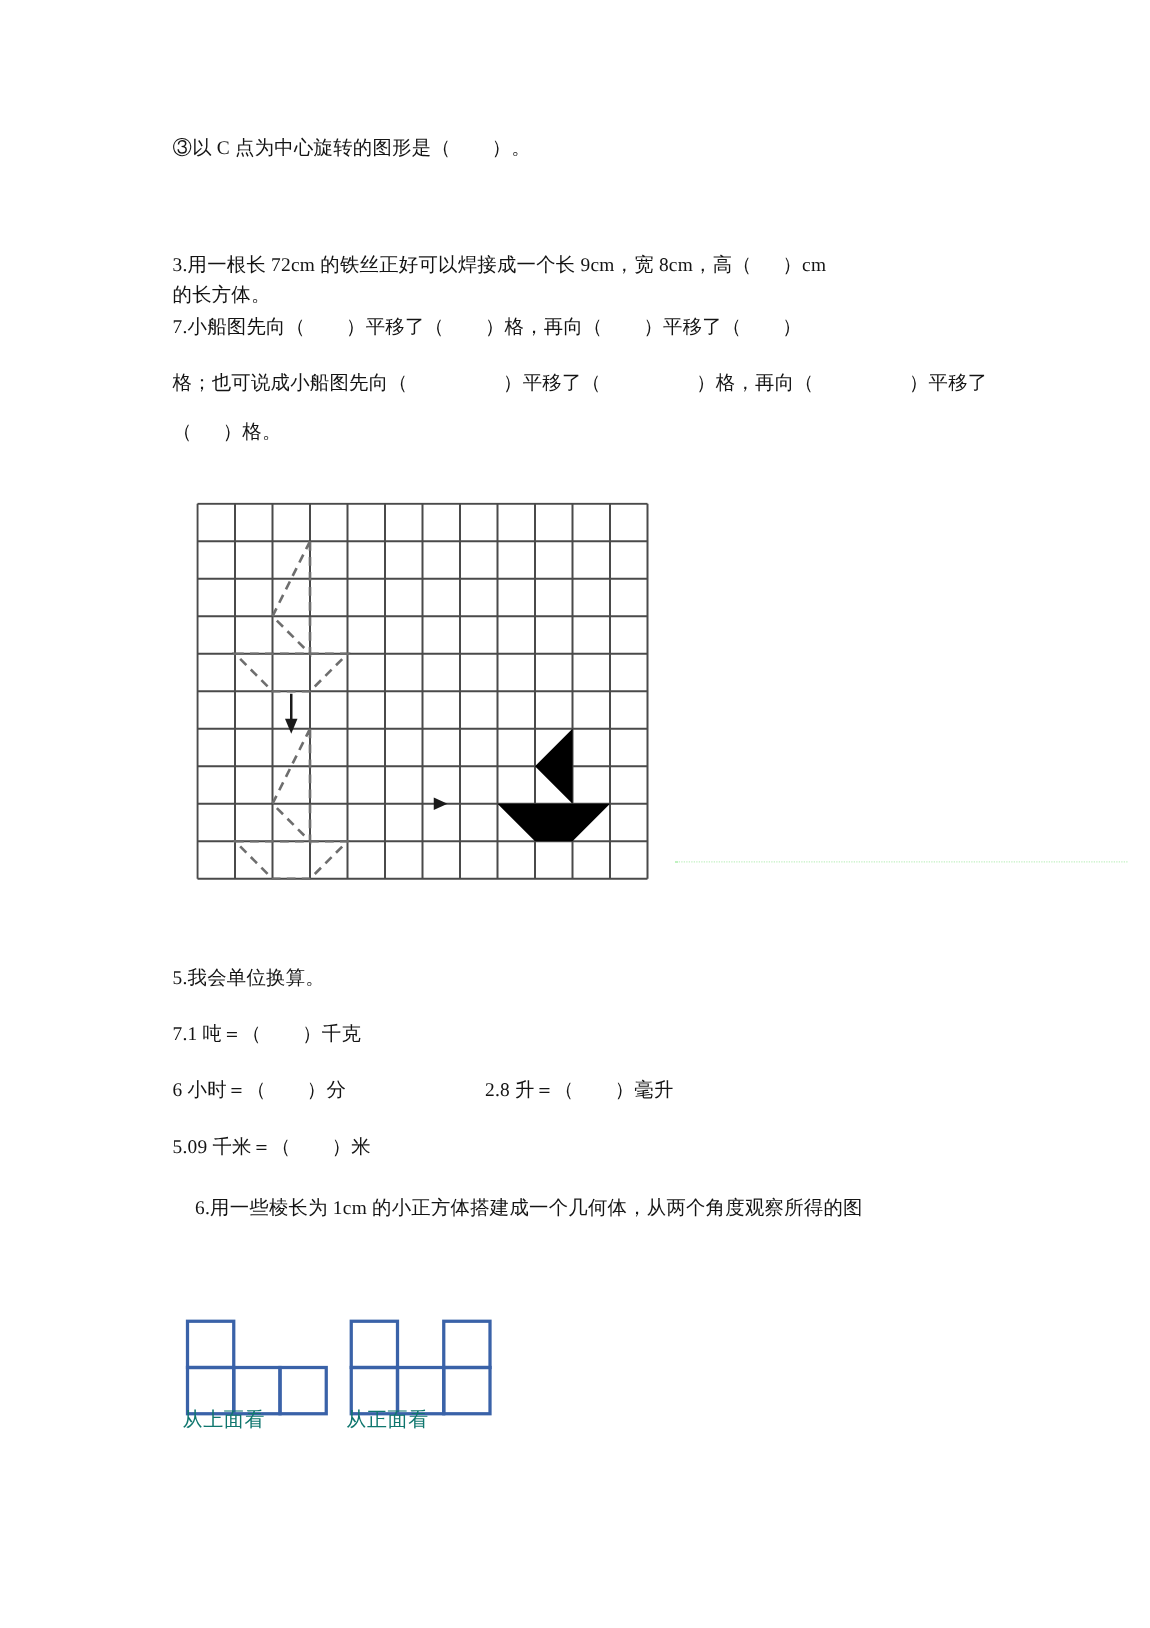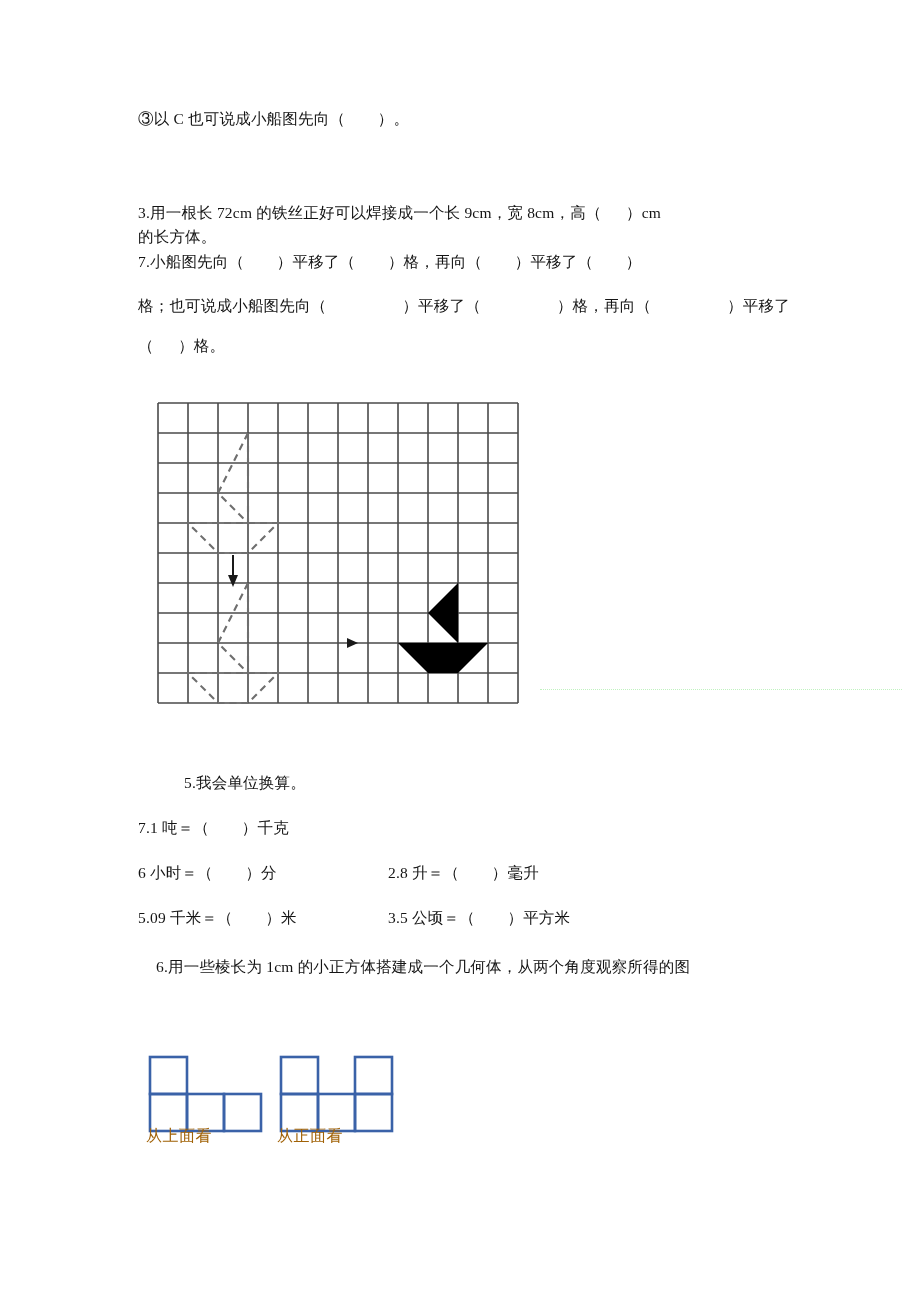--- a/index.html
+++ b/index.html
@@ -50,31 +50,31 @@
   .views {
     position: absolute;
     left: 148px;
     top: 1055px;
   }
   .views svg { display: block; }
   .viewlabel {
     position: absolute;
     font-family: "Liberation Sans", "DejaVu Sans", sans-serif;
     font-size: 16px;
-    color: #a16207;
+    color: #0f766e;
     letter-spacing: 0.5px;
     font-weight: 500;
   }
 </style>
 </head>
 <body>
 
 <div class="page">
 
-  <div class="txt" style="left:138px; top:104px;">③以 C 也可说成小船图先向（        ）。</div>
+  <div class="txt" style="left:138px; top:104px;">③以 C 点为中心旋转的图形是（        ）。</div>
 
   <div class="txt" style="left:138px; top:198px;">3.用一根长 72cm 的铁丝正好可以焊接成一个长 9cm，宽 8cm，高（      ）cm</div>
   <div class="txt" style="left:138px; top:222px;">的长方体。</div>
 
   <div class="txt" style="left:138px; top:247px;">7.小船图先向（        ）平移了（        ）格，再向（        ）平移了（        ）</div>
   <div class="txt" style="left:138px; top:292px;font-family:Liberation Mono, monospace;">格；也可说成小船图先向（        ）平移了（        ）格，再向（        ）平移了</div>
   <div class="txt" style="left:138px; top:331px;">（      ）格。</div>
 
   <div class="gridfig">
     <svg width="364" height="307" viewBox="0 0 364 307" xmlns="http://www.w3.org/2000/svg">
@@ -132,29 +132,28 @@
 
         <polygon points="301,181 271,211 301,241"></polygon>
 
         <polygon points="241,241 331,241 301,271 271,271"></polygon>
       </g>
     </svg>
   </div>
 
   <div class="artifact"></div>
 
-  <div class="txt" style="left:138px; top:768px;margin-left:46px;">5.我会单位换算。</div>
+  <div class="txt" style="left:138px; top:768px;">5.我会单位换算。</div>
 
   <div class="txt" style="left:138px; top:813px;">7.1 吨＝（        ）千克</div>
 
   <div class="txt" style="left:138px; top:858px;">6 小时＝（        ）分</div>
   <div class="txt" style="left:388px; top:858px;">2.8 升＝（        ）毫升</div>
 
   <div class="txt" style="left:138px; top:903px;">5.09 千米＝（        ）米</div>
-  <div class="txt" style="left:388px; top:903px;">3.5 公顷＝（        ）平方米</div>
 
   <div class="txt" style="left:156px; top:952px;">6.用一些棱长为 1cm 的小正方体搭建成一个几何体，从两个角度观察所得的图</div>
 
   <div class="views">
     <svg width="250" height="78" viewBox="0 0 250 78" xmlns="http://www.w3.org/2000/svg">
 
       <g stroke="#3a62a8" stroke-width="2.6" fill="none">
         <rect x="2" y="2" width="37" height="37"></rect>
         <rect x="2" y="39" width="37" height="37"></rect>
         <rect x="39" y="39" width="37" height="37"></rect>

